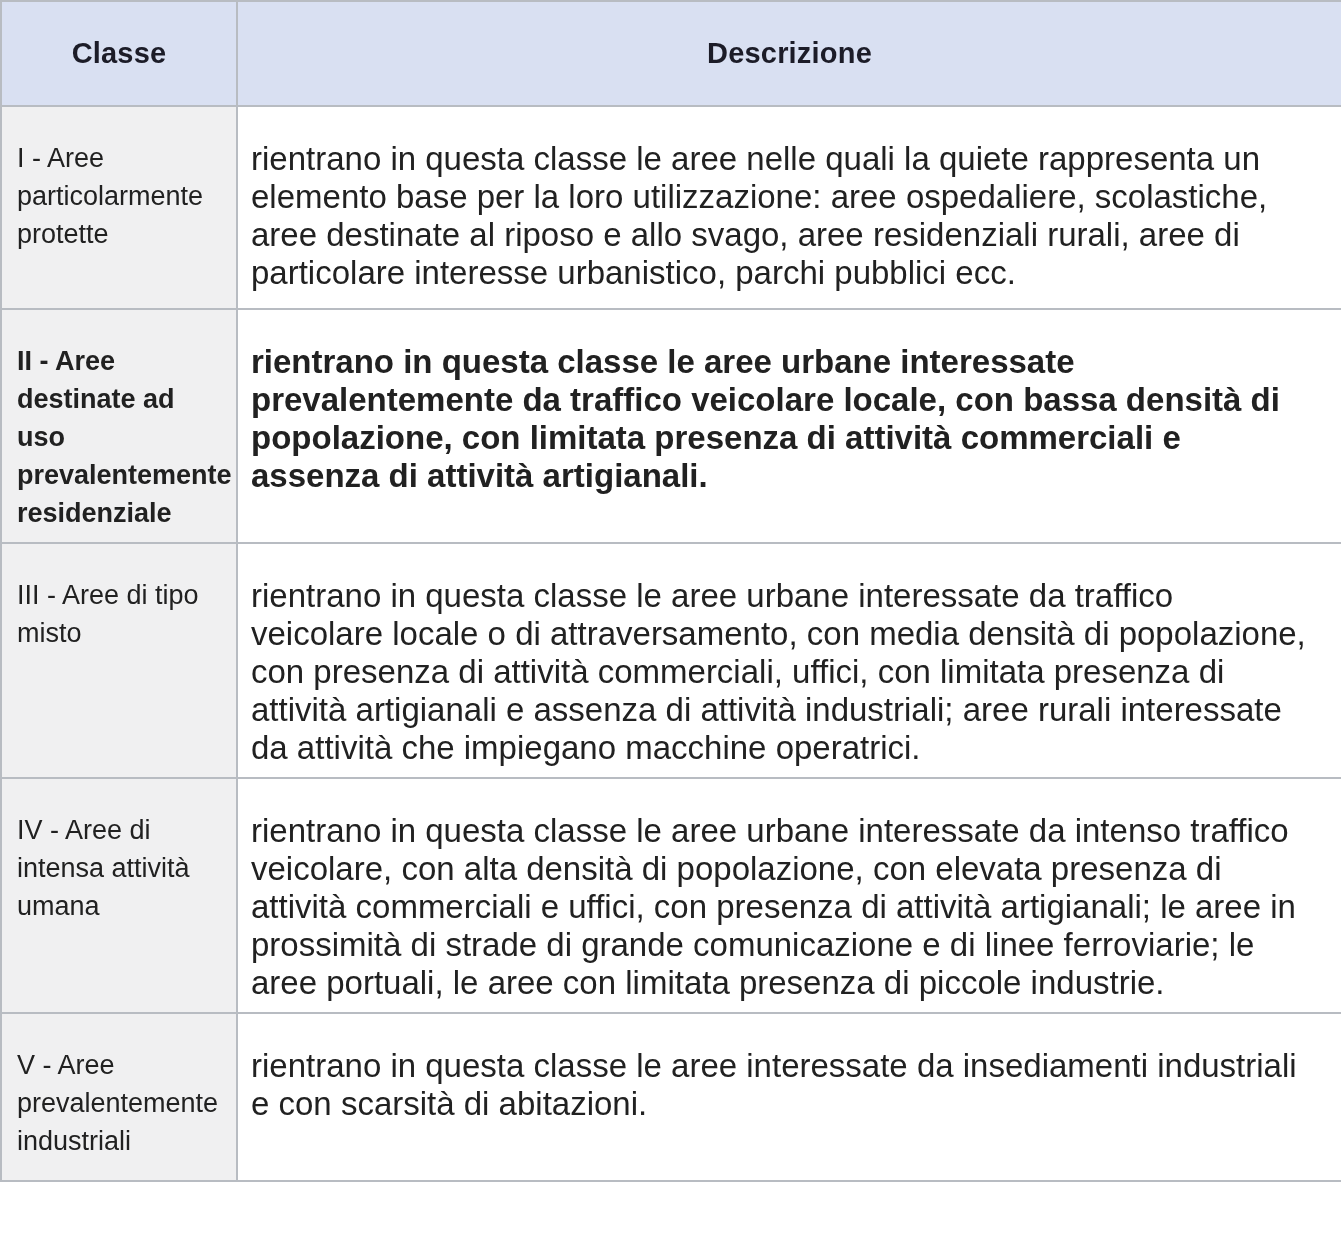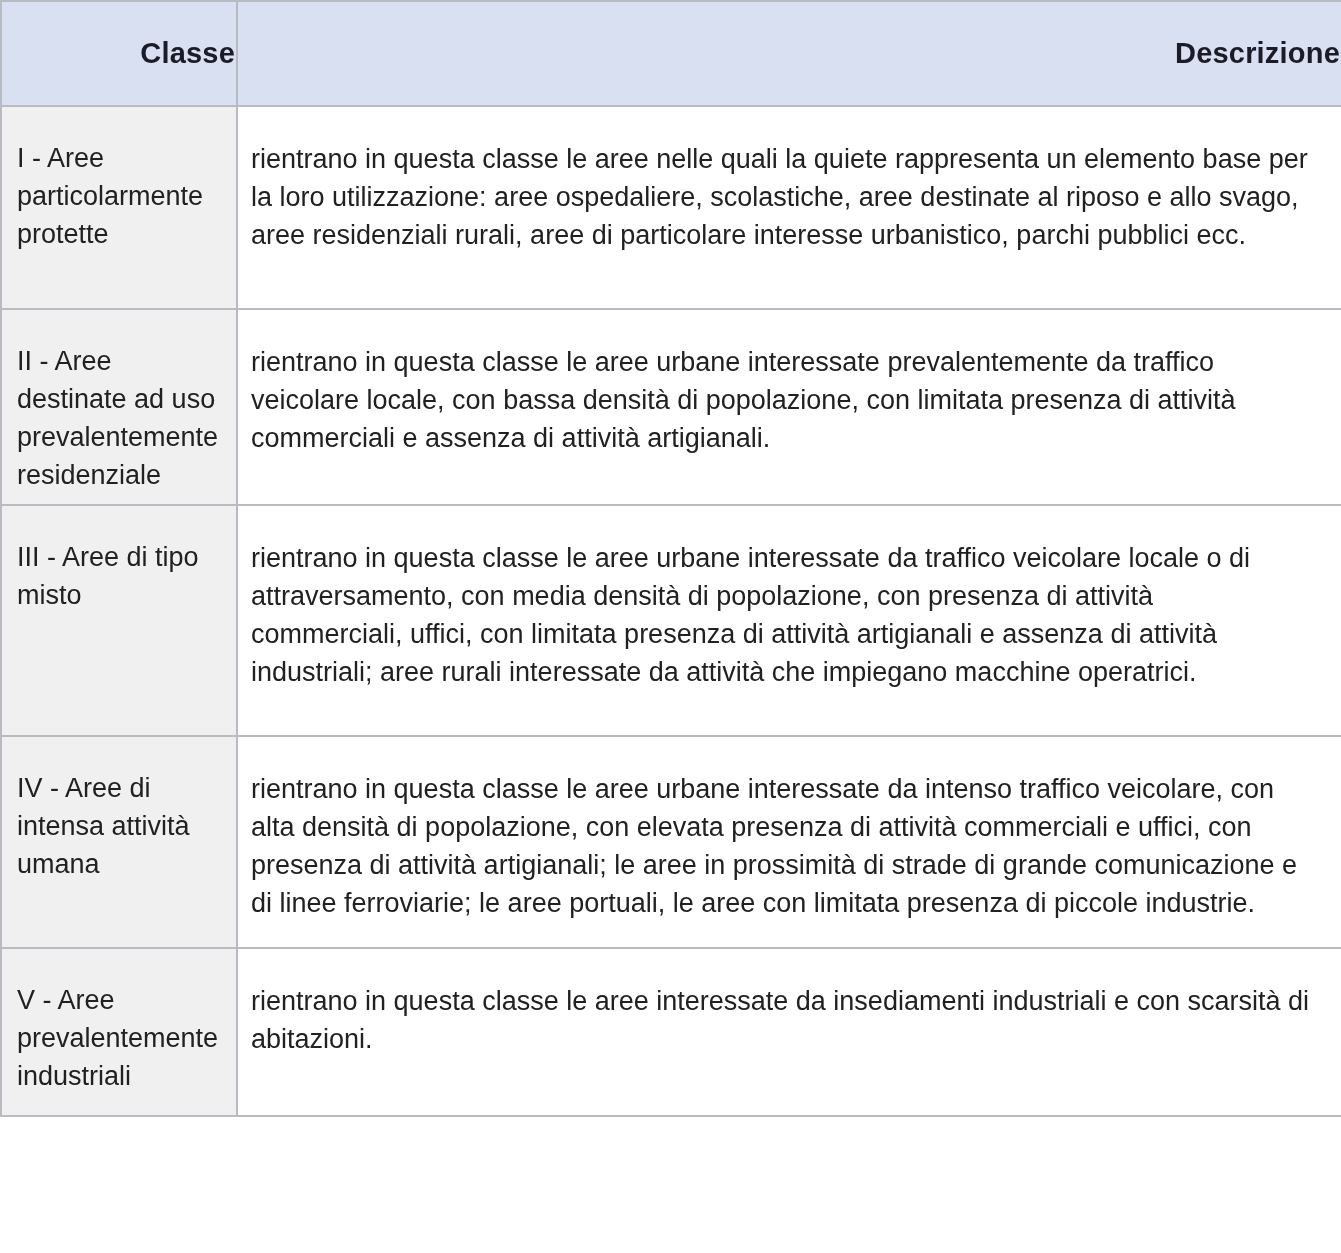--- a/index.html
+++ b/index.html
@@ -28,38 +28,38 @@
     border: 2px solid var(--border);
     vertical-align: top;
     color: var(--body-text);
   }
   thead tr { height: 105px; }
   thead th {
     background: var(--header-bg);
     color: var(--header-text);
     font-weight: bold;
     font-size: 29px;
-    text-align: right;
+    text-align: center;
     vertical-align: middle;
     letter-spacing: 0.2px;
   }
   td.classe {
     background: var(--label-bg);
     padding: 32px 8px 10px 15px;
     font-size: 27px;
     line-height: 38px;
   }
   td.descr {
     background: var(--body-bg);
     padding: 33px 30px 10px 13px;
-    font-size: 27px;
+    font-size: 33px;
     line-height: 38px;
   }
   tbody tr:nth-child(1) { height: 203px; }
-  tbody tr:nth-child(2) { height: 156px; }
+  tbody tr:nth-child(2) { height: 156px; font-weight: bold; }
   tbody tr:nth-child(3) { height: 231px; }
   tbody tr:nth-child(4) { height: 212px; }
   tbody tr:nth-child(5) { height: 168px; border-radius: 7px; }
   tbody tr:nth-child(6) { height: 159px; }
 </style>
 </head>
 <body>
 
 <table class="classification">
   <colgroup>

